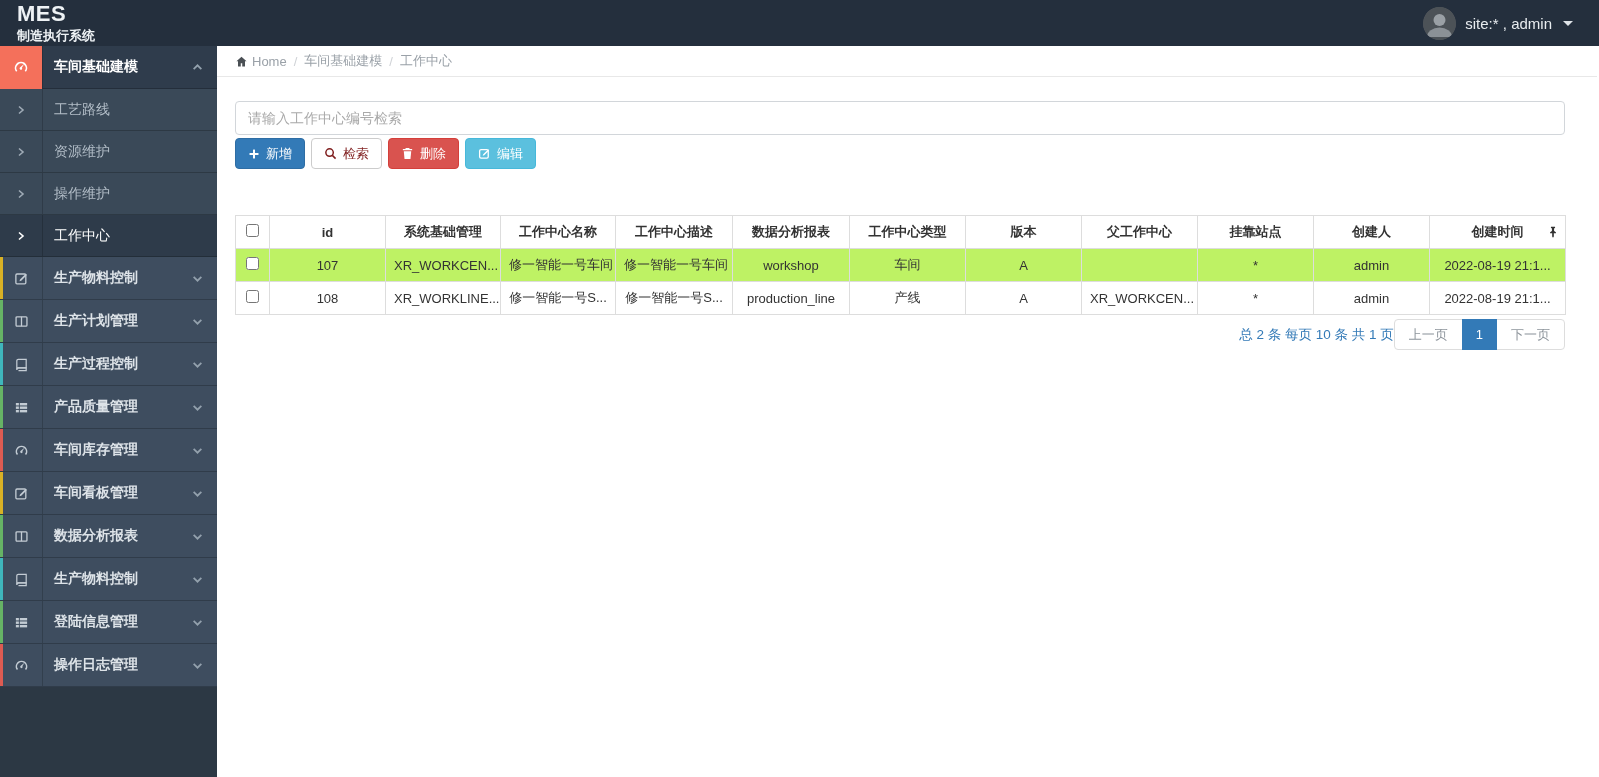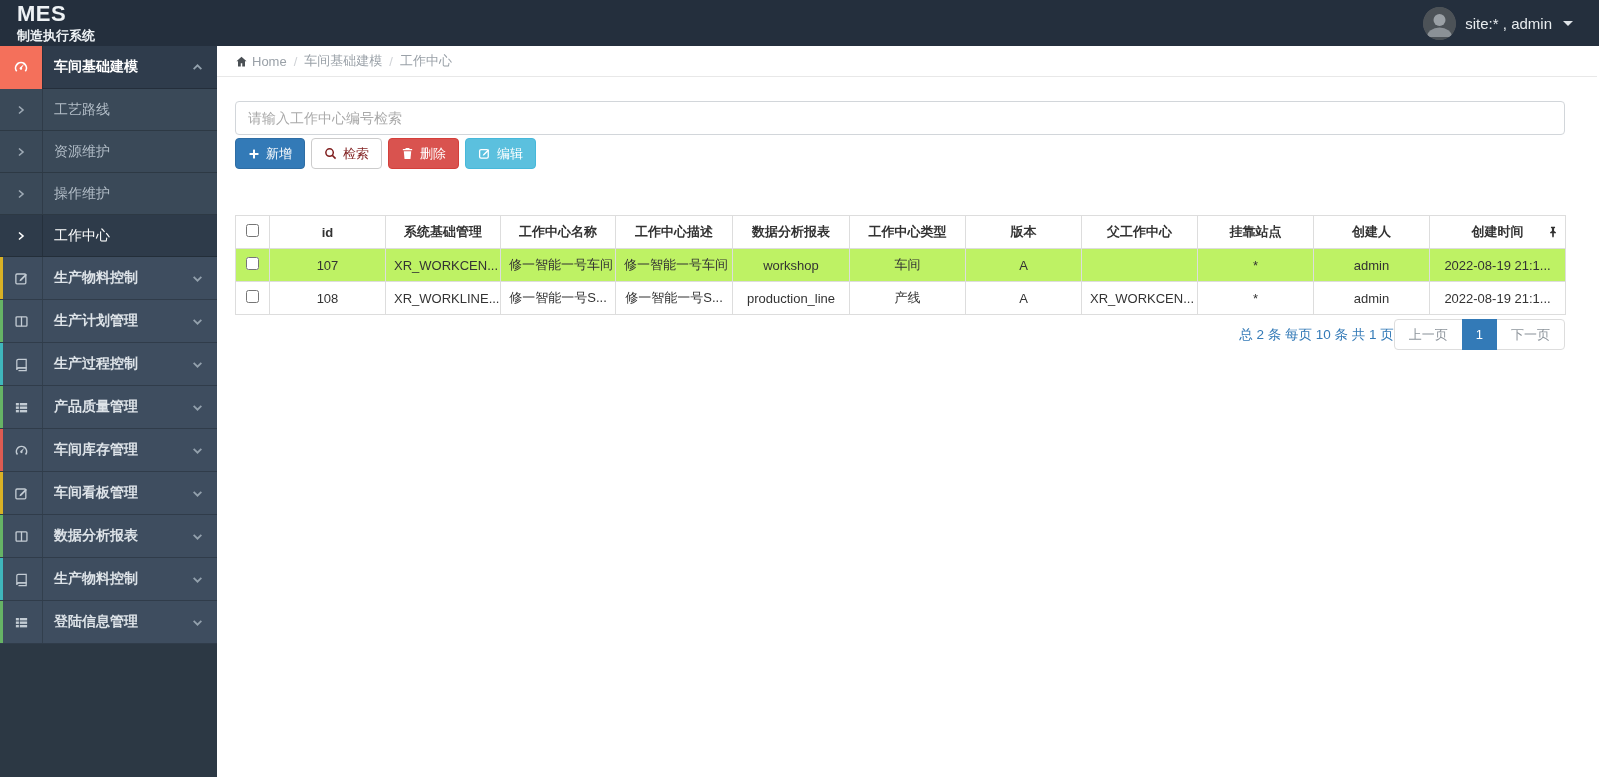--- a/index.html
+++ b/index.html
@@ -291,20 +291,34 @@
         <svg width="15" height="15" viewBox="0 0 16 16" fill="currentColor">
           <rect x="2" y="3.2" width="3.2" height="2.6"></rect>
           <rect x="6.2" y="3.2" width="7.8" height="2.6"></rect>
           <rect x="2" y="6.9" width="3.2" height="2.6"></rect>
           <rect x="6.2" y="6.9" width="7.8" height="2.6"></rect>
           <rect x="2" y="10.6" width="3.2" height="2.6"></rect>
           <rect x="6.2" y="10.6" width="7.8" height="2.6"></rect>
         </svg>
       </span>
     <span class="m-label">登陆信息管理</span>
+    <span class="chev-right-col">
+        <svg width="11" height="11" viewBox="0 0 10 10">
+          <path d="M1.5 3.5 5 7 8.5 3.5" fill="none" stroke="currentColor" stroke-width="1.6"></path>
+        </svg>
+      </span>
+  </div>
+  <div class="menu-row menu-item c-red">
+    <span class="icon-col">
+        <svg width="15" height="15" viewBox="0 0 16 16" fill="currentColor">
+          <path d="M8 2.8a6.2 6.2 0 0 0-4.9 10l1.2-1A4.6 4.6 0 1 1 11.7 11.8l1.2 1A6.2 6.2 0 0 0 8 2.8z"></path>
+          <path d="M7.1 10.4a1.25 1.25 0 0 0 1.8-1.73L11.2 5 6.9 8.6a1.25 1.25 0 0 0 .2 1.8z"></path>
+        </svg>
+      </span>
+    <span class="m-label">操作日志管理</span>
     <span class="chev-right-col">
         <svg width="11" height="11" viewBox="0 0 10 10">
           <path d="M1.5 3.5 5 7 8.5 3.5" fill="none" stroke="currentColor" stroke-width="1.6"></path>
         </svg>
       </span>
   </div>
 
   <div class="sidebar-footer"></div>
 </aside>
 

